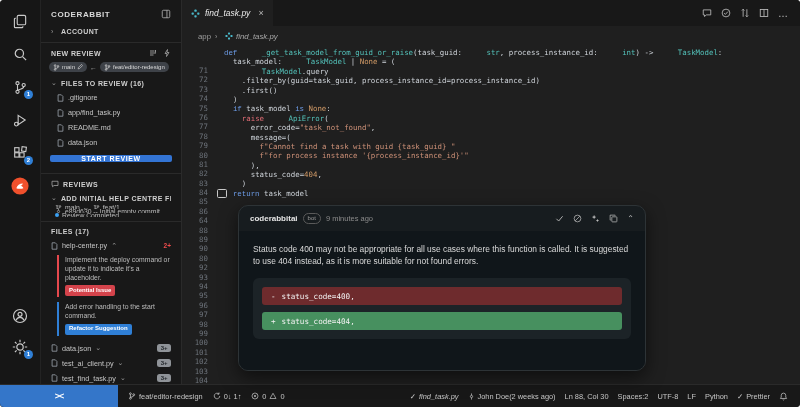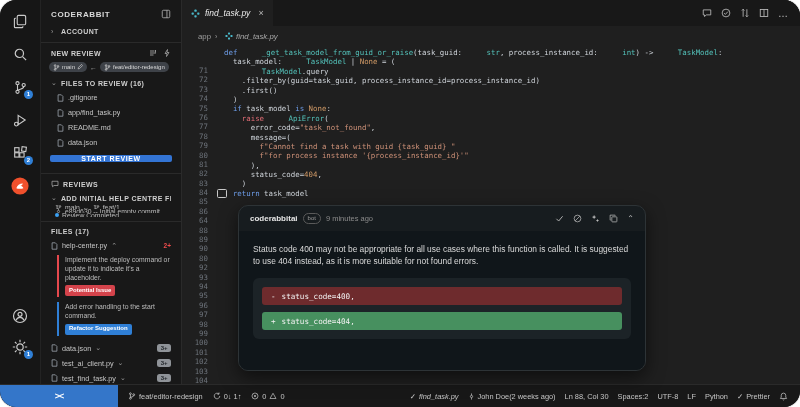--- a/index.html
+++ b/index.html
@@ -1,16 +1,16 @@
 <!DOCTYPE html>
 <html><head>
 <meta charset="utf-8">
 <style>
   html,body{margin:0;padding:0;background:#ffffff;font-family:"Liberation Sans",sans-serif;}
-  .window{position:relative;width:800px;height:407px;border-radius:16px;overflow:hidden;background:#1f1f1f;box-shadow:0 0 0 1px #e2e2e2;display:flex;flex-direction:column;}
+  .window{position:relative;width:800px;height:407px;border-radius:4px;overflow:hidden;background:#1f1f1f;box-shadow:0 0 0 1px #e2e2e2;display:flex;flex-direction:column;}
   .main{flex:1;display:flex;min-height:0;}
 
   
   .activitybar{width:40px;background:#161616;display:flex;flex-direction:column;align-items:center;padding-top:12px;gap:15px;flex:none;}
   .ab-icon{position:relative;width:18px;height:18px;display:flex;align-items:center;justify-content:center;color:#c9c9c9;cursor:pointer;}
   .ab-badge{position:absolute;right:-4px;bottom:-3px;min-width:9px;height:9px;border-radius:5px;background:#2f7fd6;color:#fff;font-size:6px;line-height:9px;text-align:center;font-weight:700;}
   .ab-bottom{margin-top:auto;display:flex;flex-direction:column;gap:13px;align-items:center;padding-bottom:28px;}
 
   
   .sidebar{width:140px;background:#181818;border-left:1px solid #232323;border-right:1px solid #2a2a2a;color:#c8c8c8;flex:none;overflow:hidden;display:flex;flex-direction:column;}
@@ -46,21 +46,21 @@
   .tab .close{color:#b9b9b9;font-size:9px;font-style:normal;margin-left:3px;cursor:pointer;}
   .tab-actions{margin-left:auto;display:flex;gap:9px;align-items:center;padding-right:12px;color:#c2c2c2;}
   .breadcrumb{height:20px;display:flex;align-items:center;gap:4px;padding-left:16px;font-size:7.8px;color:#9d9d9d;flex:none;}
   .breadcrumb .bc-file{font-style:italic;color:#a8a8a8;display:flex;align-items:center;gap:3px;}
   .code-area{flex:1;position:relative;font-family:"DejaVu Sans Mono",monospace;font-size:7.4px;line-height:9.4px;overflow:hidden;}
   .gutter{position:absolute;left:0;top:20px;width:30px;text-align:right;color:#6d737b;}
   .gutter .ln{height:9.4px;position:relative;padding-right:4px;}
   .gutter .ln .cmt-box{position:absolute;right:-15px;top:0.5px;width:8px;height:7px;border:1px solid #c9c9c9;border-radius:1.5px;}
   .code{position:absolute;left:42px;top:2px;right:0;white-space:pre;color:#d4d4d4;}
   .code .line{height:9.4px;}
-  .tok-kw{color:#6e9eea;}
+  .tok-kw{color:#6e9eea;font-family:Liberation Mono, monospace;}
   .tok-rz{color:#e06c75;}
   .tok-ty{color:#53c1b9;margin-left:20px;}
   .tok-num{color:#d19a66;}
   .tok-str{color:#ce9178;}
   .tok-pl{color:#cfd4da;}
 
   
   .cwidget{position:absolute;left:56px;top:205px;width:406px;min-height:164px;background:#171c1f;border:1px solid #2d3336;border-radius:10px;box-shadow:0 6px 18px rgba(0,0,0,.55);z-index:6;overflow:hidden;display:flex;flex-direction:column;}
   .cw-header{height:25px;display:flex;align-items:center;gap:5px;padding:0 11px;font-size:8px;flex:none;}
   .cw-author{font-weight:700;color:#e6e6e6;}

